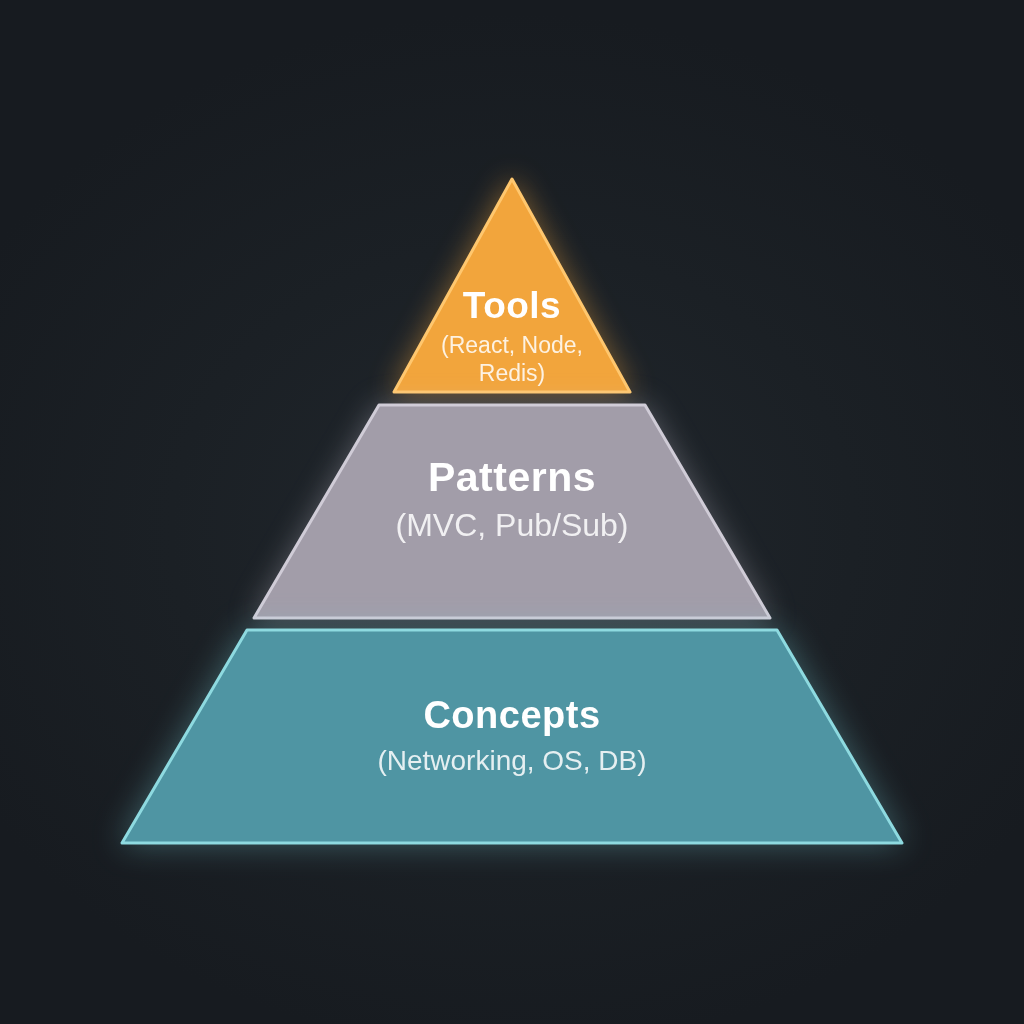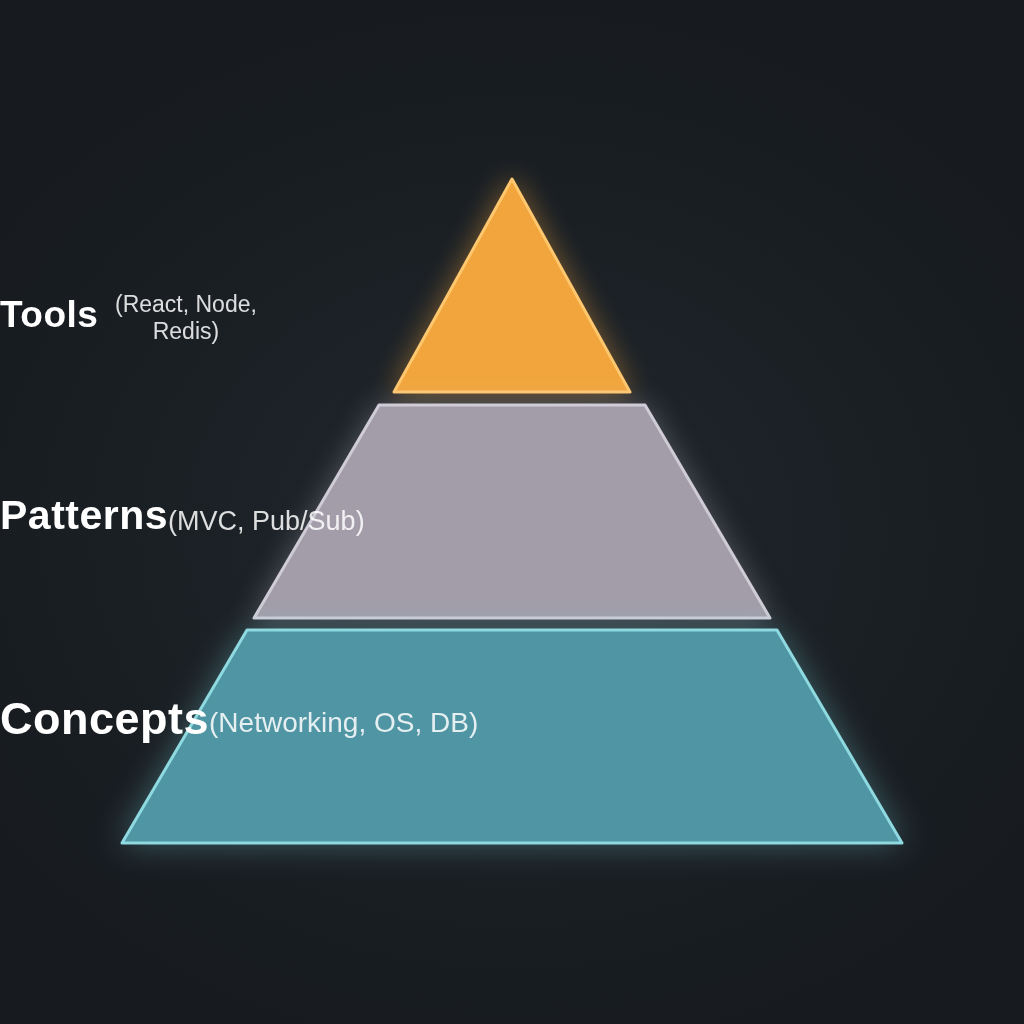--- a/index.html
+++ b/index.html
@@ -28,47 +28,47 @@
   }
   .tier-glow-tools    { filter: drop-shadow(0 0 14px rgba(243, 166, 60, 0.45)); }
   .tier-glow-patterns { filter: drop-shadow(0 0 14px rgba(205, 201, 214, 0.30)); }
   .tier-glow-concepts { filter: drop-shadow(0 0 16px rgba(125, 214, 224, 0.35)); }
 
   .tier-text {
     position: absolute;
     left: 0;
     width: 1024px;
     display: flex;
-    flex-direction: row;
+    flex-direction: column;
     align-items: center;
     text-align: center;
     color: #ffffff;
     pointer-events: none;
   }
   .tier-title {
     font-weight: 600;
     letter-spacing: 0.5px;
     line-height: 1.12;
   }
   .tier-subtitle {
     color: rgba(255, 255, 255, 0.85);
     font-weight: 400;
     line-height: 1.18;
     text-align: center;
   }
   .text-tools    { top: 285px; }
   .text-tools .tier-title    { font-size: 37px; }
   .text-tools .tier-subtitle { font-size: 23px; max-width: 175px; margin-top: 6px; }
 
-  .text-patterns { top: 493px; }
+  .text-patterns { top: 455px; }
   .text-patterns .tier-title    { font-size: 41px; }
-  .text-patterns .tier-subtitle { font-size: 27px; margin-top: 12px; }
+  .text-patterns .tier-subtitle { font-size: 32px; margin-top: 6px; }
 
   .text-concepts { top: 694px; }
-  .text-concepts .tier-title    { font-size: 45px; }
+  .text-concepts .tier-title    { font-size: 38px; }
   .text-concepts .tier-subtitle { font-size: 28px; margin-top: 7px; }
 </style>
 </head>
 <body>
 
 <div class="stage">
 
   <svg class="pyramid-svg" viewBox="0 0 1024 1024" aria-hidden="true">
     <g class="tier-glow-tools">
       <polygon points="512,179 630,392 394,392" fill="#F2A53C"></polygon>

